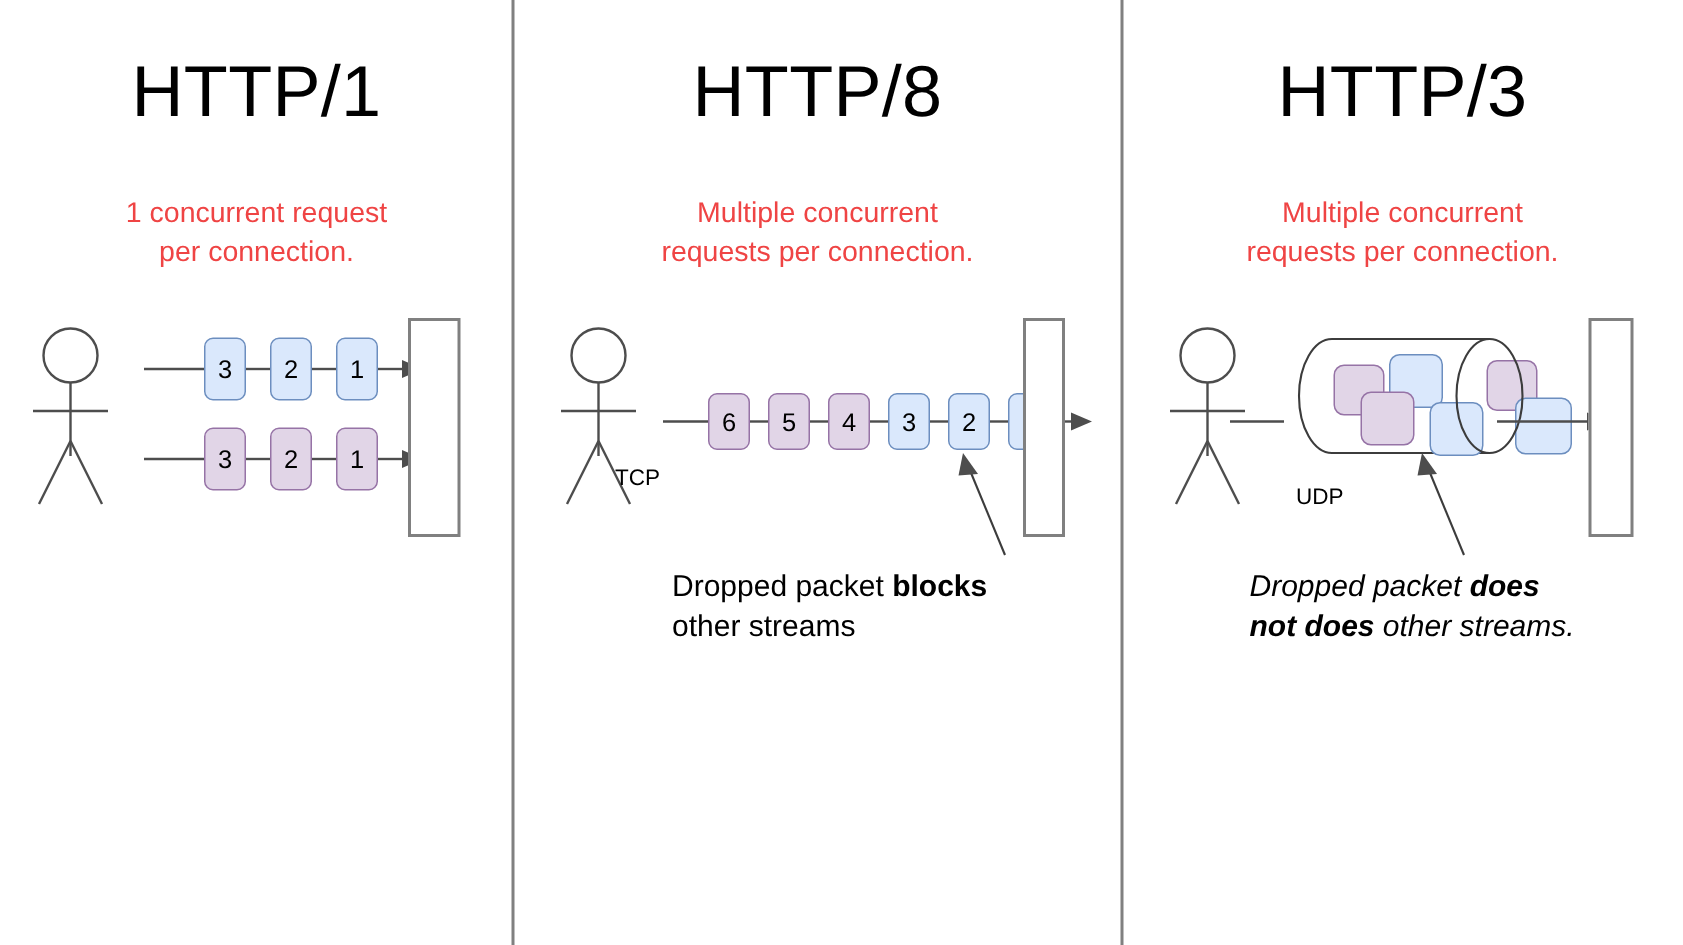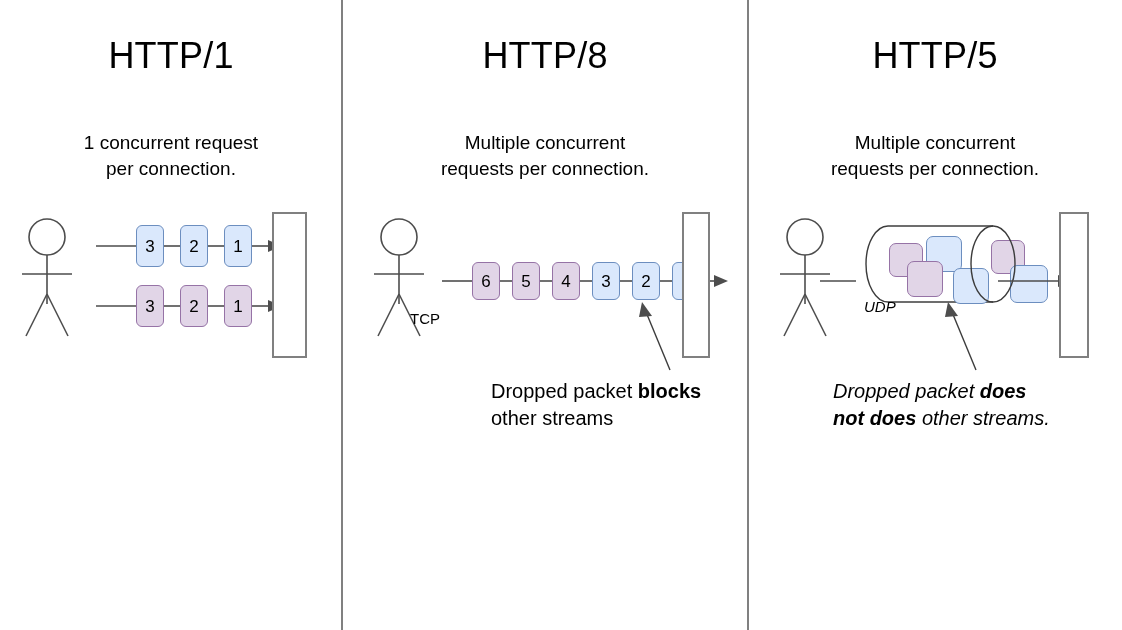--- a/index.html
+++ b/index.html
@@ -38,38 +38,38 @@
     background: #808080;
   }
   #divider-1 { left: 341px; }
   #divider-2 { left: 747px; }
 
   .panel-title {
     position: absolute;
     left: 0;
     width: 100%;
     text-align: center;
-    font-size: 36px;
+    font-size: 48px;
     font-weight: 400;
     letter-spacing: 0.2px;
     line-height: 1;
     color: #000;
   }
   #title-1 { top: 38px; }
   #title-2 { top: 38px; }
   #title-3 { top: 38px; }
 
   .panel-sub {
     position: absolute;
     left: 0;
     width: 100%;
     text-align: center;
     font-size: 19px;
     line-height: 26px;
-    color: #000000;
+    color: #ef4444;
     white-space: pre-line;
   }
   #sub-1 { top: 130px; }
   #sub-2 { top: 130px; }
   #sub-3 { top: 130px; }
 
   .caption {
     position: absolute;
     font-size: 20px;
     line-height: 27px;
@@ -195,26 +195,26 @@
 
     <div class="proto-label" id="tcp-label" style="position:absolute;left:68px;top:310px;">TCP</div>
 
     <svg style="position:absolute;left:290px;top:300px;" width="90" height="80">
       <line class="stroke-dark" x1="38" y1="70" x2="14" y2="12"></line>
       <polygon class="arrowfill" points="10,2 20,16 7,17"></polygon>
     </svg>
 
     <div class="server" style="left:340px;top:212px;width:28px;height:146px;"></div>
 
-    <div class="caption" id="caption-2" style="position:absolute;left:106px;top:378px;width:270px;margin-left:43px;">Dropped packet <b>blocks</b><br>other streams</div>
+    <div class="caption" id="caption-2" style="position:absolute;left:106px;top:378px;width:270px;">Dropped packet <b>blocks</b><br>other streams</div>
   </div>
 
   <div class="panel" id="panel-3">
 
-    <div class="panel-title" id="title-3">HTTP/5</div>
+    <div class="panel-title" id="title-3">HTTP/3</div>
     <div class="panel-sub" id="sub-3">Multiple concurrent
 requests per connection.</div>
 
     <svg style="position:absolute;left:28px;top:218px;" width="70" height="120">
       <circle class="stroke" cx="29" cy="19" r="18"></circle>
       <line class="stroke" x1="29" y1="37" x2="29" y2="86"></line>
       <line class="stroke" x1="4" y1="56" x2="54" y2="56"></line>
       <line class="stroke" x1="29" y1="76" x2="8" y2="118"></line>
       <line class="stroke" x1="29" y1="76" x2="50" y2="118"></line>
     </svg>
@@ -238,21 +238,21 @@
 
     <svg style="position:absolute;left:100px;top:220px;width:170px;height:95px;pointer-events:none;">
       <ellipse class="stroke-dark" cx="145" cy="44" rx="22" ry="38"></ellipse>
     </svg>
 
     <svg style="position:absolute;left:250px;top:270px;" width="90" height="22">
       <line class="stroke" x1="0" y1="11" x2="62" y2="11"></line>
       <polygon class="arrowfill" points="60,5 74,11 60,17"></polygon>
     </svg>
 
-    <div class="proto-label" id="udp-label" style="position:absolute;left:116px;top:298px;font-style:italic;">UDP</div>
+    <div class="proto-label" id="udp-label" style="position:absolute;left:116px;top:323px;">UDP</div>
 
     <svg style="position:absolute;left:190px;top:300px;" width="90" height="80">
       <line class="stroke-dark" x1="38" y1="70" x2="14" y2="12"></line>
       <polygon class="arrowfill" points="10,2 20,16 7,17"></polygon>
     </svg>
 
     <div class="server" style="left:311px;top:212px;width:30px;height:146px;"></div>
 
     <div class="caption" id="caption-3" style="position:absolute;left:85px;top:378px;width:270px;">Dropped packet <b>does</b><br><b>not does</b> other streams.</div>
   </div>

